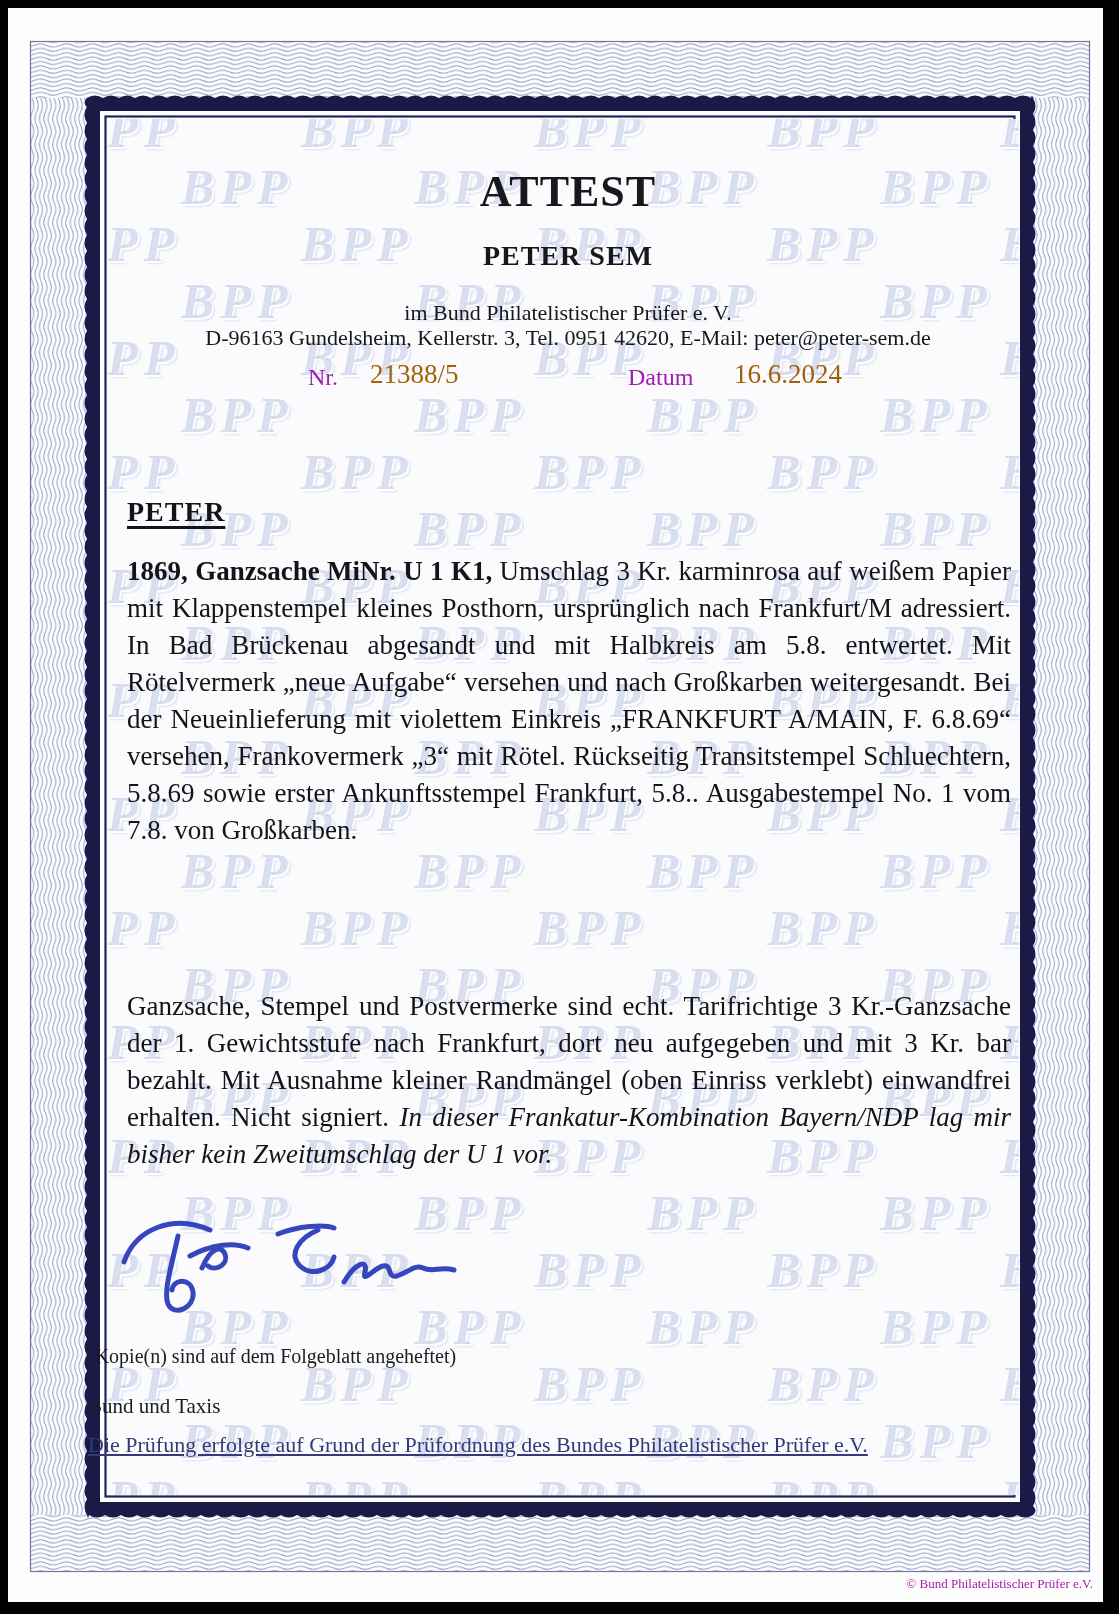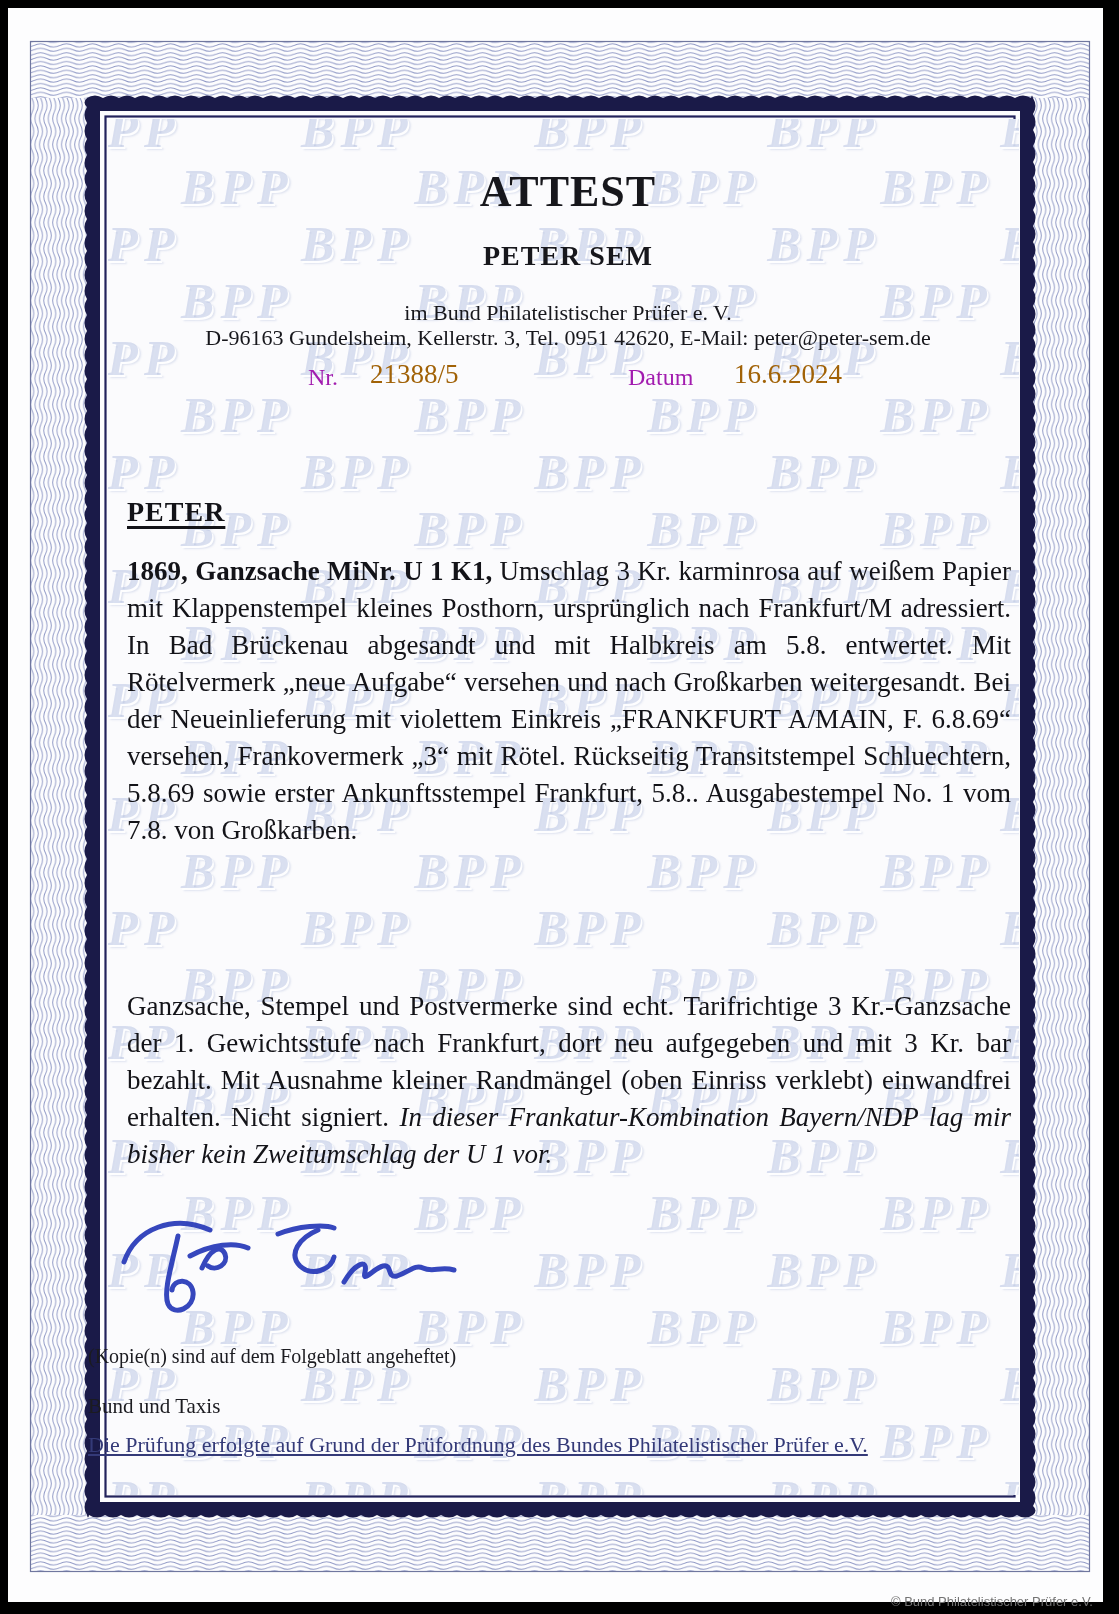--- a/index.html
+++ b/index.html
@@ -32,21 +32,21 @@
         text-align:justify;color:#131318;margin:0;}
   .p1{top:545px;}
   .p2{top:980px;}
   .sig{position:absolute;left:108px;top:1196px;}
   .fnote{position:absolute;left:80px;width:960px;text-align:left;color:#1b1b20;margin:0;}
   .f1{top:1337px;font-size:20px;}
   .f2{top:1360px;font-size:21px;}
   .f3{top:1386px;font-size:21px;}
   .legal{top:1424px;font-size:22px;color:#343a78;text-decoration:underline;}
   .copyright{position:absolute;right:10px;top:1568px;font-size:13px;
-             font-family:Liberation Sans, sans-serif;color:#737373;margin-top:18px;}
+             font-family:Liberation Serif, serif;color:#a21caf;}
 </style>
 </head>
 <body>
 
 <div class="paper">
 
   <svg class="band-svg" width="1095" height="1594" viewBox="0 0 1095 1594">
     <defs>
       <pattern id="wh" width="26" height="4.4" patternUnits="userSpaceOnUse">
         <path d="M0,2.2 Q6.5,-1 13,2.2 T26,2.2" fill="none" stroke="#8d96c4" stroke-width="0.9"></path>

